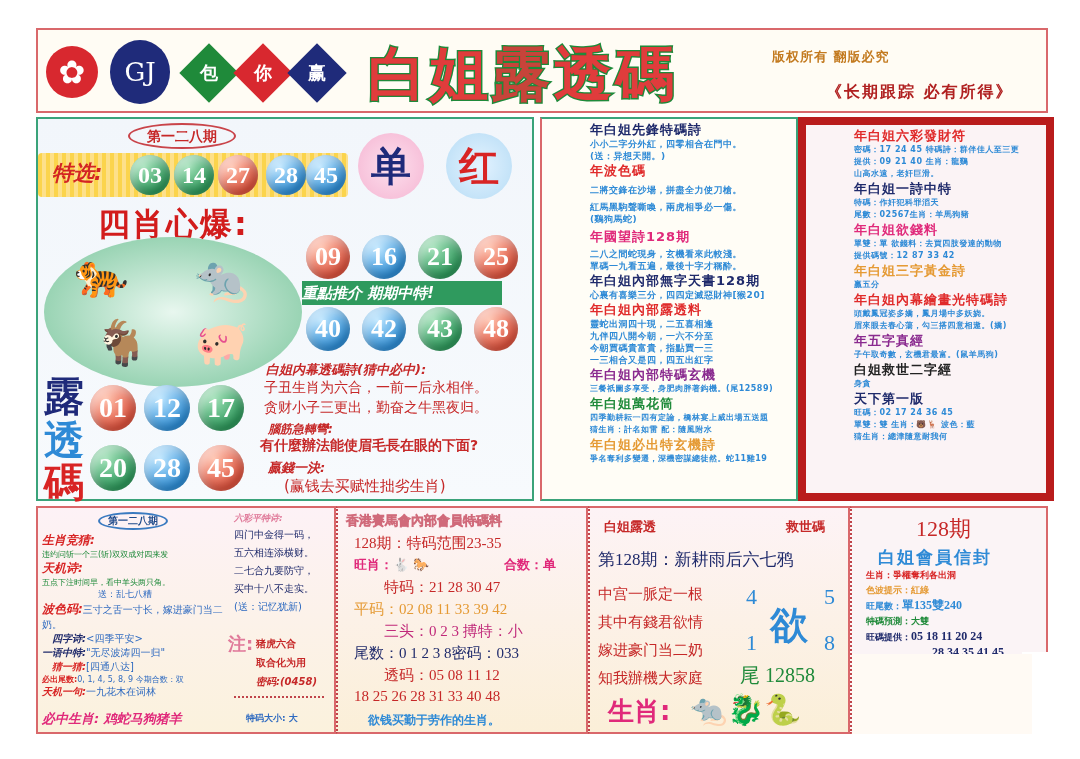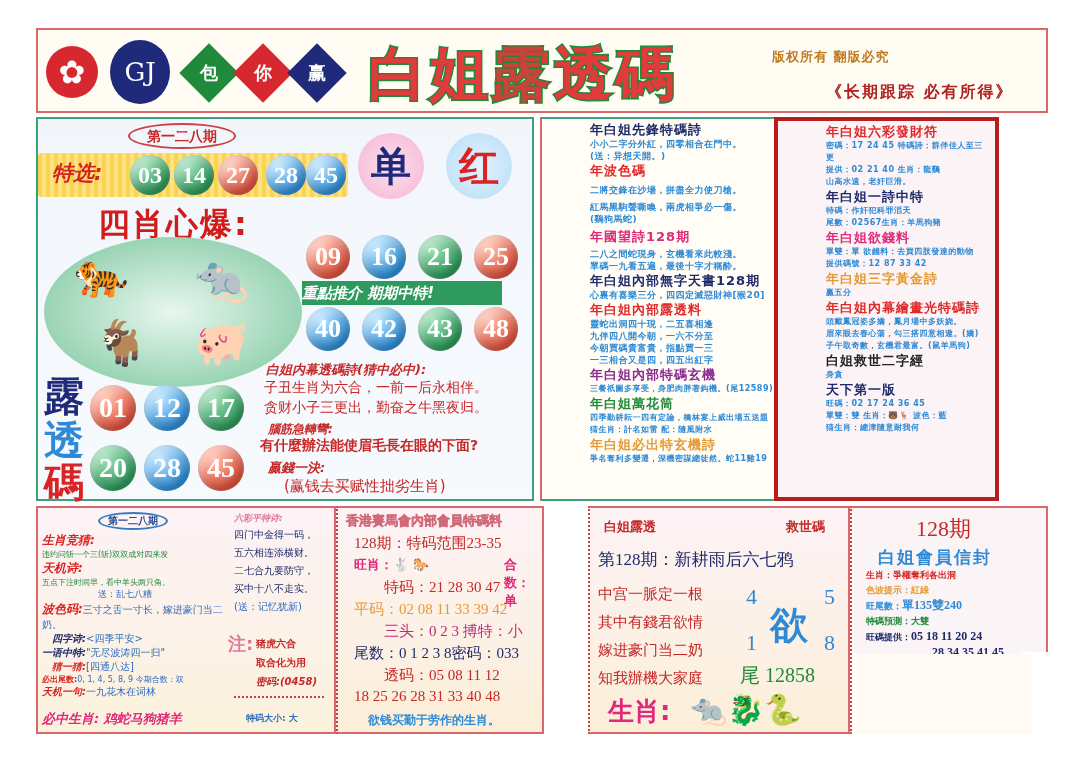--- a/index.html
+++ b/index.html
@@ -27,27 +27,27 @@
 .b-blue{background:radial-gradient(circle at 35% 30%,#bde6ff,#2e8fd8 70%)}
 .big-ball{width:66px;height:66px;border-radius:50%;font-size:40px;font-weight:bold;text-align:center;line-height:66px}
 .xiao-title{left:60px;top:84px;font-size:32px;font-weight:bold;color:#d21c1c;letter-spacing:2px}
 .ellipse{left:6px;top:118px;width:258px;height:150px;border-radius:50%;background:radial-gradient(ellipse at center,#e8f7ef,#8fcfac 80%)}
 .animal{font-size:44px;}
 .banner-green{left:264px;top:162px;width:200px;height:24px;background:#2f9a5e;color:#fff;font-size:15px;font-style:italic;font-weight:bold;line-height:24px;text-align:left}
 .lu-char{font-size:40px;font-weight:bold}
 .poem-red{color:#c62828}
 
 #p2{left:540px;top:117px;width:258px;height:384px;border:2px solid #3aa37a;border-left:2px solid #d9686b;background:#fffdf6}
-#p3{left:774px;top:117px;width:225px;height:384px;border:4px solid #b91c1c;background:#fbf3f5}
+#p3{left:798px;top:117px;width:256px;height:384px;border:8px solid #b91c1c;background:#fbf3f5}
 .hd{font-size:13px;font-weight:bold;letter-spacing:1px;line-height:17px}
 .bd{font-size:9px;font-weight:bold;color:#2e8ad6;line-height:12px;letter-spacing:.5px}
 .c-navy{color:#1f2a6b}.c-red{color:#e02a2a}.c-green{color:#1f8a3a}.c-pink{color:#e0297a}.c-purple{color:#8a2a8f}.c-orange{color:#e59a34}.c-black{color:#222}
 
 #p4{left:36px;top:506px;width:300px;height:228px;border:2px solid #d9686b;background:linear-gradient(#fdf2f6,#fbf2dd)}
-#p5{left:336px;top:506px;width:208px;height:228px;border:2px solid #d9686b;border-left:2px dotted #c0444a;background:linear-gradient(#fdf3f6,#fbefd8)}
+#p5{left:336px;top:506px;width:252px;height:228px;border:2px solid #d9686b;border-left:2px dotted #c0444a;background:linear-gradient(#fdf3f6,#fbefd8)}
 #p6{left:588px;top:506px;width:262px;height:228px;border:2px solid #d9686b;border-left:2px dotted #c0444a;background:linear-gradient(#fdf3f6,#fbefd8)}
 #p7{left:850px;top:506px;width:198px;height:228px;border:2px solid #d9686b;border-left:2px dotted #c0444a;background:#fbf4f6}
 .serif{font-family:"Liberation Serif",serif}
 </style>
 </head>
 <body>
 
 <div id="header" class="abs">
   <div class="abs logo-hk">✿</div>
   <div class="abs logo-jc">GJ</div>
@@ -141,33 +141,34 @@
     <div class="bd" style="font-size:8px">猜生肖：計名如雷 配：隨風附水</div>
     <div class="hd c-orange">年白姐必出特玄機詩</div>
     <div class="bd" style="font-size:8px">爭名奪利多變遷，深機密謀總徒然。蛇11雞19</div>
   </div>
 </div>
 
 <div id="p3" class="abs">
   <div style="padding:2px 4px 0 48px">
     <div class="hd c-red">年白姐六彩發財符</div>
     <div class="bd" style="font-size:8px">密碼：17 24 45 特碼詩：群伴佳人至三更</div>
-    <div class="bd" style="font-size:8px">提供：02 21 40 生肖：龍鷄</div>
+    <div class="bd" style="font-size:8px">提供：09 21 40 生肖：龍鷄</div>
     <div class="bd" style="font-size:8px">山高水遠，老奸巨滑。</div>
     <div class="hd c-navy">年白姐一詩中特</div>
     <div class="bd" style="font-size:8px">特碼：作奸犯科罪滔天</div>
     <div class="bd" style="font-size:8px">尾數：02567生肖：羊馬狗豬</div>
     <div class="hd c-pink">年白姐欲錢料</div>
     <div class="bd" style="font-size:8px">單雙：單 欲錢料：去買四肢發達的動物</div>
     <div class="bd" style="font-size:8px">提供碼號：12 87 33 42</div>
     <div class="hd c-orange">年白姐三字黃金詩</div>
     <div class="bd" style="font-size:8px">贏五分</div>
     <div class="hd c-red">年白姐內幕繪畫光特碼詩</div>
     <div class="bd" style="font-size:8px">頭戴鳳冠姿多嬌，鳳月場中多妖娆。</div>
     <div class="bd" style="font-size:8px">眉來眼去春心蕩，勾三搭四意相遨。(嬌)</div>
+    <div class="hd c-purple">年五字真經</div>
     <div class="bd" style="font-size:8px">子午取奇數，玄機君最富。(鼠羊馬狗)</div>
     <div class="hd c-black">白姐救世二字經</div>
     <div class="bd" style="font-size:8px">身貪</div>
     <div class="hd c-navy">天下第一版</div>
     <div class="bd" style="font-size:8px">旺碼：02 17 24 36 45</div>
     <div class="bd" style="font-size:8px">單雙：雙 生肖：<span>🐻</span><span>🦌</span> 波色：藍</div>
     <div class="bd" style="font-size:8px">猜生肖：總津隨意耐我何</div>
   </div>
 </div>
 

